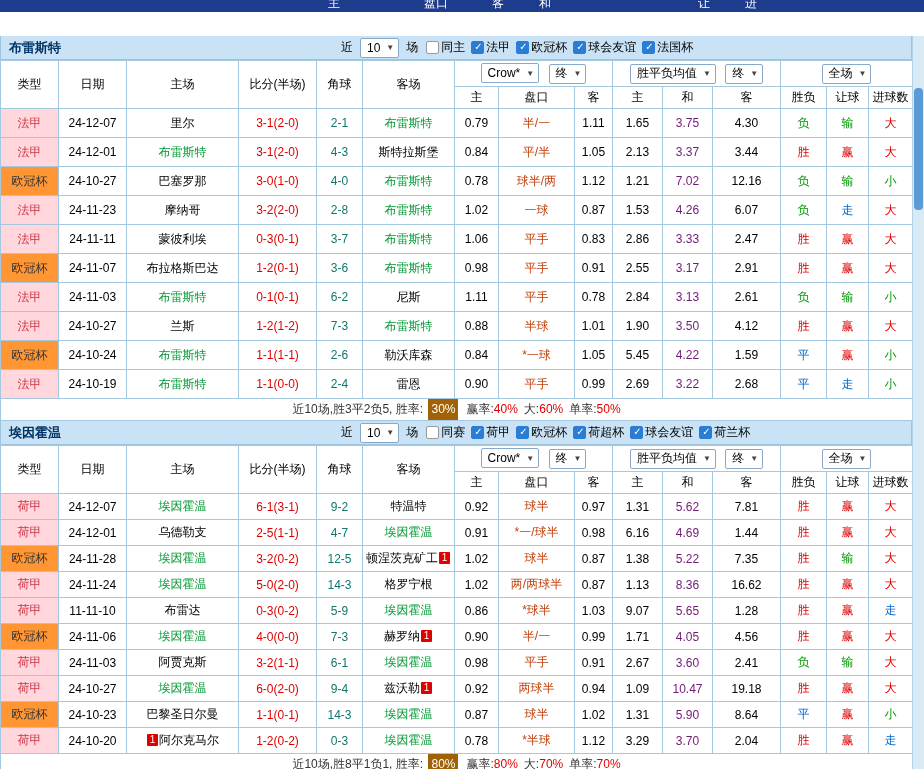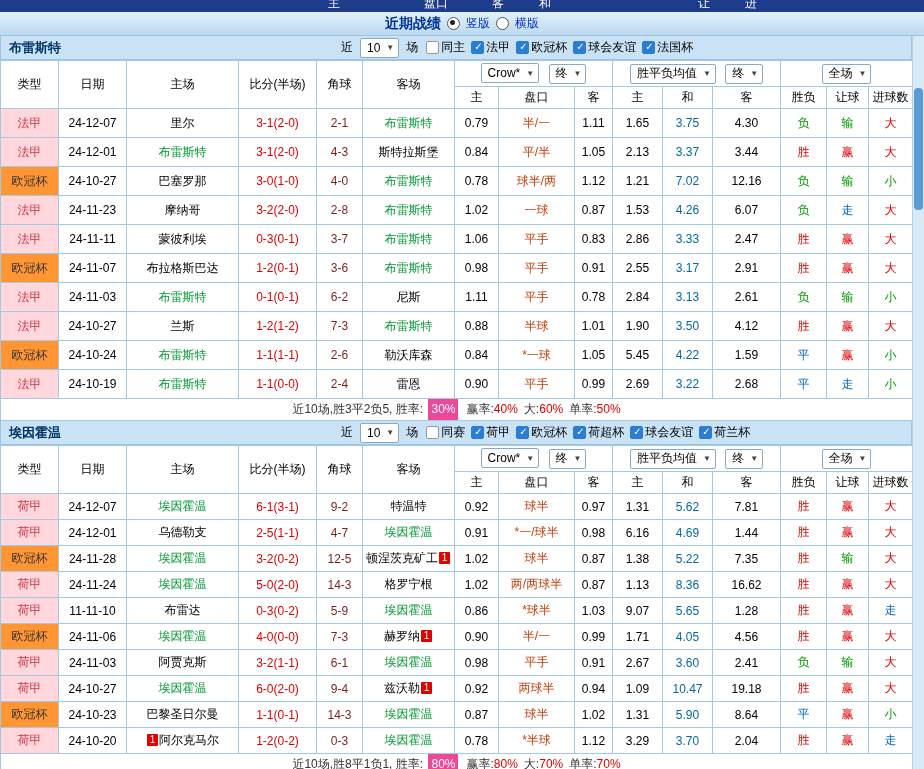--- a/index.html
+++ b/index.html
@@ -37,56 +37,49 @@
   table.t thead th{font-weight:normal;background:#fff;color:#000;}
   .hA th{height:25px;}
   .hB th{height:21px;}
   .t1 tbody td{height:28px;}
   .t2 tbody td{height:25px;}
   tfoot td{height:21px;}
   .lg-pink{background:#ffd7dc;color:#cc3344;}
   .lg-orange{background:#ff9633;color:#333;}
   .team-hl{color:#009933;}
   .score{color:#e00000;}
-  .corner{color:#7f1d1d;}
+  .corner{color:#0f766e;}
   .hcap{color:#c2410c;}
   .odds{color:#000;}
-  .odds.mid{color:#0369a1;}
+  .odds.mid{color:#701a75;}
   .c-red{color:#e00000;}
   .c-green{color:#009900;}
   .c-blue{color:#0066cc;}
   .summary{color:#333;}
-  .badge{background:#ec4899;color:#fff;padding:12px 3px;margin:0 2px;}
+  .badge{background:#a16207;color:#fff;padding:12px 3px;margin:0 2px;}
   .sum-lab{color:#333;margin-left:6px;}
   .sum-val{color:#e00000;}
   
   .scroll{position:absolute;right:0;top:36px;width:12px;height:733px;background:#d9eaf7;border-left:1px solid #b5d2e8;box-sizing:border-box;}
   .scroll .thumb{position:absolute;left:1px;width:9px;top:52px;height:122px;background:#5b9bd5;border-radius:4px;}
   .card1{display:inline-block;background:#e00000;color:#fff;font-size:10px;line-height:12px;width:11px;border-radius:1px;margin:0 1px;vertical-align:1px;}
 </style>
 </head>
 <body>
 
 <div id="app">
   <div class="top-bar" id="topbar">
       <span style="left: 328px;">主</span>
       <span style="left: 424px;">盘口</span>
       <span style="left: 492px;">客</span>
       <span style="left: 539px;">和</span>
       <span style="left: 698px;">让</span>
       <span style="left: 745px;">进</span>
     </div>
 
-  <div class="title-bar">
-    <span class="title">近期战绩</span>
-    <span class="radio on"></span>
-    <span class="radio-label">竖版</span>
-    <span class="radio"></span>
-    <span class="radio-label">横版</span>
-  </div>
 
   <div class="content">
 
     <div class="section-title-row">
       <span class="team-title">布雷斯特</span>
       <div class="filters">
         <span>近</span>
         <span class="sel">
             <span>10</span>
             <span class="arr">▼</span>

